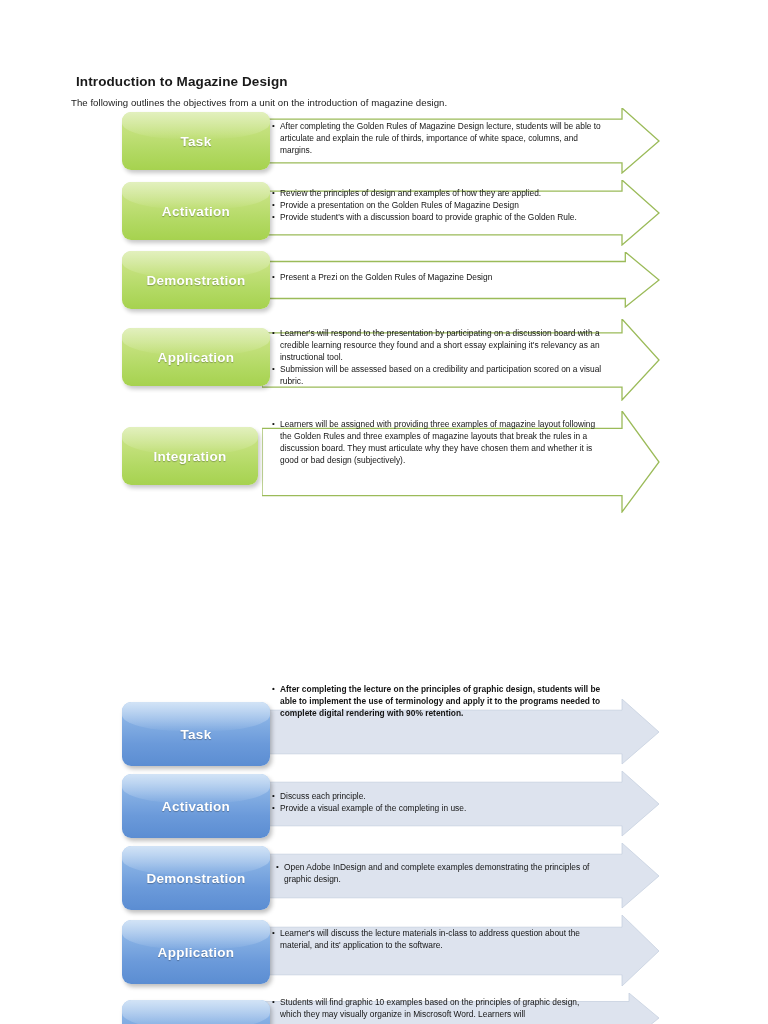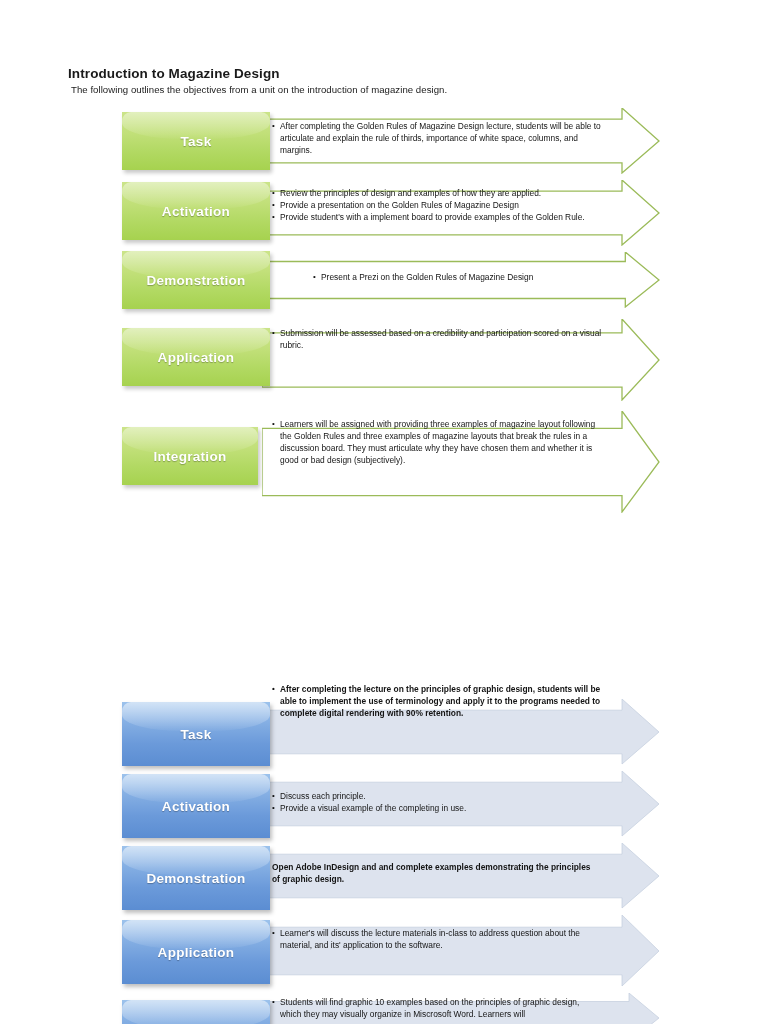--- a/index.html
+++ b/index.html
@@ -8,21 +8,21 @@
     background:#ffffff;
     font-family:"Liberation Sans", sans-serif;
     overflow:hidden;
     position:relative;
   }
   .page{position:absolute;left:0;top:0;width:768px;height:1024px;}
 
   
   .hdr{position:absolute;left:68px;top:66px;width:620px;}
   .hdr h1{
-    margin:0;
+    margin:8px;
     font-size:13.5px;
     font-weight:bold;
     color:#1a1a1a;
     letter-spacing:0.1px;
   }
   .hdr p{
     margin:3px 0 0 3px;
     font-size:9.6px;
     color:#1a1a1a;
     letter-spacing:0.05px;
@@ -38,21 +38,21 @@
     box-sizing:border-box;
   }
 
   
   .arrow svg{position:absolute;left:0;top:0;display:block;}
 
   
   .labelbox{
     position:absolute;
     box-sizing:border-box;
-    border-radius:0;
+    border-radius:9px;
     display:flex;
     align-items:center;
     justify-content:center;
     text-align:center;
     color:#ffffff;
     font-weight:bold;
     letter-spacing:0.3px;
     text-shadow:0 1px 1px rgba(0,0,0,0.28);
     overflow:hidden;
   }
@@ -124,42 +124,43 @@
         <span class="lbl">Task</span>
       </div>
       <div class="arrow" style="left: 262px; top: 180px; width: 398px; height: 66px;">
         <svg width="398" height="66" viewBox="0 0 398 66">
           <polygon points="0.0,11.2 360.0,11.2 360.0,0.0 397.0,33.0 360.0,65.0 360.0,54.8 0.0,54.8" fill="#ffffff" stroke="#9bbb59" stroke-width="1.3"></polygon>
         </svg>
       </div>
       <div class="bullets" style="left: 272px; top: 188px; width: 345px;">
         <div class="b">Review the principles of design and examples of how they are applied.</div>
         <div class="b">Provide a presentation on the Golden Rules of Magazine Design</div>
-        <div class="b">Provide student's with a implement board to provide examples of the Golden Rule.</div>
+        <div class="b">Provide student's with a discussion board to provide graphic of the Golden Rule.</div>
       </div>
       <div class="labelbox green" style="left: 122px; top: 182px; width: 148px; height: 58px;">
         <span class="lbl">Activation</span>
       </div>
       <div class="arrow" style="left: 262px; top: 252px; width: 398px; height: 56px;">
         <svg width="398" height="56" viewBox="0 0 398 56">
           <polygon points="0.0,9.5 363.3,9.5 363.3,0.0 397.0,28.0 363.3,55.0 363.3,46.5 0.0,46.5" fill="#ffffff" stroke="#9bbb59" stroke-width="1.3"></polygon>
         </svg>
       </div>
-      <div class="bullets" style="left: 280px; top: 272px; width: 345px; padding-left: 33px;">
+      <div class="bullets" style="left: 272px; top: 272px; width: 345px;">
         <div class="b">Present a Prezi on the Golden Rules of Magazine Design</div>
       </div>
       <div class="labelbox green" style="left: 122px; top: 251px; width: 148px; height: 58px;">
         <span class="lbl">Demonstration</span>
       </div>
       <div class="arrow" style="left: 262px; top: 319px; width: 398px; height: 82px;">
         <svg width="398" height="82" viewBox="0 0 398 82">
           <polygon points="0.0,13.9 360.0,13.9 360.0,0.0 397.0,41.0 360.0,81.0 360.0,68.1 0.0,68.1" fill="#ffffff" stroke="#9bbb59" stroke-width="1.3"></polygon>
         </svg>
       </div>
       <div class="bullets" style="left: 272px; top: 328px; width: 345px;">
+        <div class="b">Learner's will respond to the presentation by participating on a discussion board with a credible learning resource they found and a short essay explaining it's relevancy as an instructional tool.</div>
         <div class="b">Submission will be assessed based on a credibility and participation scored on a visual rubric.</div>
       </div>
       <div class="labelbox green" style="left: 122px; top: 328px; width: 148px; height: 58px;">
         <span class="lbl">Application</span>
       </div>
       <div class="arrow" style="left: 262px; top: 411px; width: 398px; height: 102px;">
         <svg width="398" height="102" viewBox="0 0 398 102">
           <polygon points="0.0,17.3 360.0,17.3 360.0,0.0 397.0,51.0 360.0,101.0 360.0,84.7 0.0,84.7" fill="#ffffff" stroke="#9bbb59" stroke-width="1.3"></polygon>
         </svg>
       </div>
@@ -192,21 +193,21 @@
         <div class="b">Provide a visual example of the completing in use.</div>
       </div>
       <div class="labelbox blue" style="left: 122px; top: 774px; width: 148px; height: 64px;">
         <span class="lbl">Activation</span>
       </div>
       <div class="arrow" style="left: 262px; top: 843px; width: 398px; height: 66px;">
         <svg width="398" height="66" viewBox="0 0 398 66">
           <polygon points="0.0,11.2 360.0,11.2 360.0,0.0 397.0,33.0 360.0,65.0 360.0,54.8 0.0,54.8" fill="#dde3ee" stroke="#c7d0e0" stroke-width="0.8"></polygon>
         </svg>
       </div>
-      <div class="bullets" style="left: 264px; top: 862px; width: 345px; font-weight: bold;">
+      <div class="bullets" style="left: 276px; top: 862px; width: 345px;">
         <div class="b">Open Adobe InDesign and and complete examples demonstrating the principles of graphic design.</div>
       </div>
       <div class="labelbox blue" style="left: 122px; top: 846px; width: 148px; height: 64px;">
         <span class="lbl">Demonstration</span>
       </div>
       <div class="arrow" style="left: 262px; top: 915px; width: 398px; height: 72px;">
         <svg width="398" height="72" viewBox="0 0 398 72">
           <polygon points="0.0,12.2 360.0,12.2 360.0,0.0 397.0,36.0 360.0,71.0 360.0,59.8 0.0,59.8" fill="#dde3ee" stroke="#c7d0e0" stroke-width="0.8"></polygon>
         </svg>
       </div>

